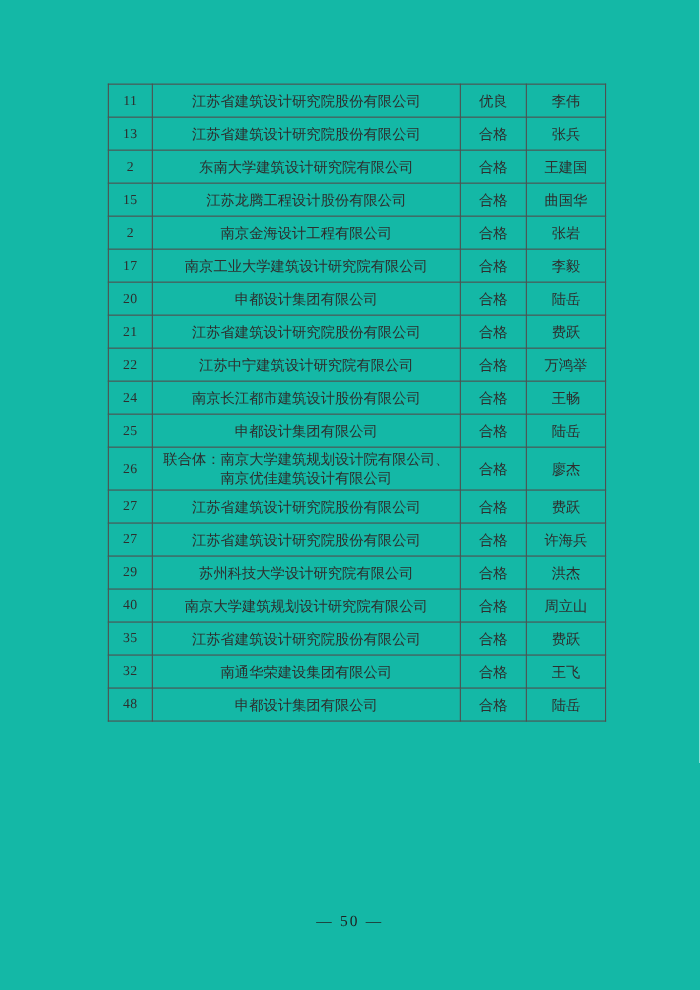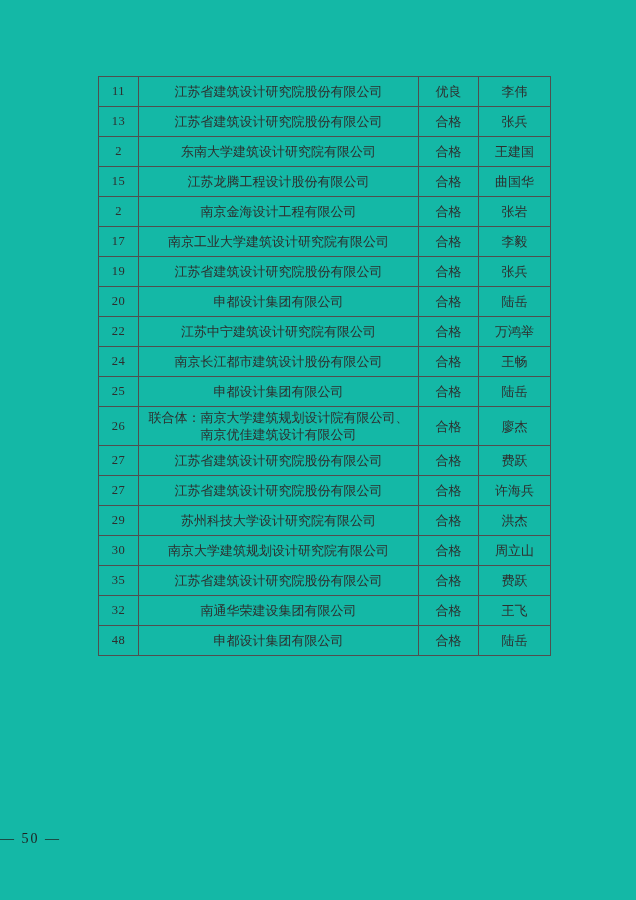--- a/index.html
+++ b/index.html
@@ -49,21 +49,21 @@
     padding: 2px 8px;
   }
   table.assessment td.name {
     white-space: pre-line;
   }
   .footer {
     position: absolute;
     top: 831px;
     left: 0;
     width: 100%;
-    text-align: left;
+    text-align: center;
     font-size: 14px;
     color: #1f1f1f;
     letter-spacing: 2px;
   }
 </style>
 </head>
 <body>
 
 <div class="page">
 
@@ -105,30 +105,30 @@
           <td class="grade">合格</td>
           <td class="name">张岩</td>
         </tr>
         <tr>
           <td class="no">17</td>
           <td class="company">南京工业大学建筑设计研究院有限公司</td>
           <td class="grade">合格</td>
           <td class="name">李毅</td>
         </tr>
         <tr>
-          <td class="no">19</td>
-          <td class="company">江苏省建筑设计研究院股份有限公司</td>
-          <td class="grade">合格</td>
-          <td class="name">张兵</td>
-        </tr>
-        <tr>
           <td class="no">20</td>
           <td class="company">申都设计集团有限公司</td>
           <td class="grade">合格</td>
           <td class="name">陆岳</td>
+        </tr>
+        <tr>
+          <td class="no">21</td>
+          <td class="company">江苏省建筑设计研究院股份有限公司</td>
+          <td class="grade">合格</td>
+          <td class="name">费跃</td>
         </tr>
         <tr>
           <td class="no">22</td>
           <td class="company">江苏中宁建筑设计研究院有限公司</td>
           <td class="grade">合格</td>
           <td class="name">万鸿举</td>
         </tr>
         <tr>
           <td class="no">24</td>
           <td class="company">南京长江都市建筑设计股份有限公司</td>
@@ -159,21 +159,21 @@
           <td class="grade">合格</td>
           <td class="name">许海兵</td>
         </tr>
         <tr>
           <td class="no">29</td>
           <td class="company">苏州科技大学设计研究院有限公司</td>
           <td class="grade">合格</td>
           <td class="name">洪杰</td>
         </tr>
         <tr>
-          <td class="no">30</td>
+          <td class="no">40</td>
           <td class="company">南京大学建筑规划设计研究院有限公司</td>
           <td class="grade">合格</td>
           <td class="name">周立山</td>
         </tr>
         <tr>
           <td class="no">35</td>
           <td class="company">江苏省建筑设计研究院股份有限公司</td>
           <td class="grade">合格</td>
           <td class="name">费跃</td>
         </tr>

